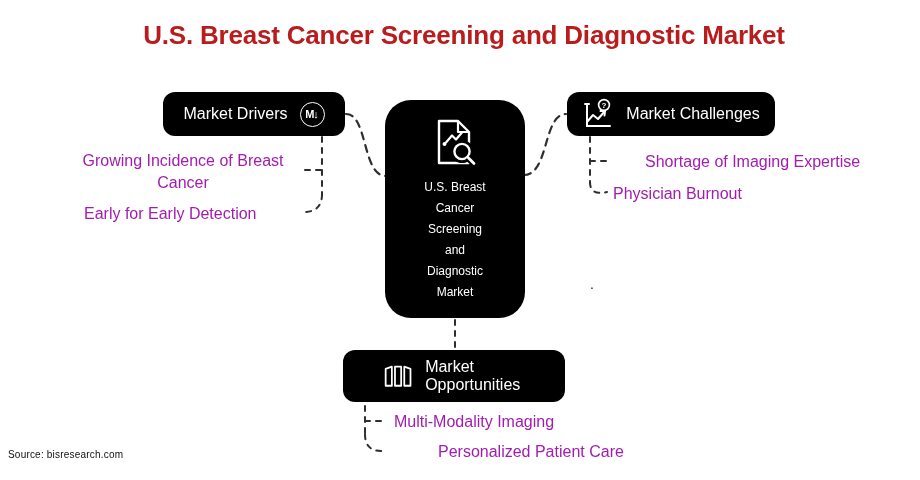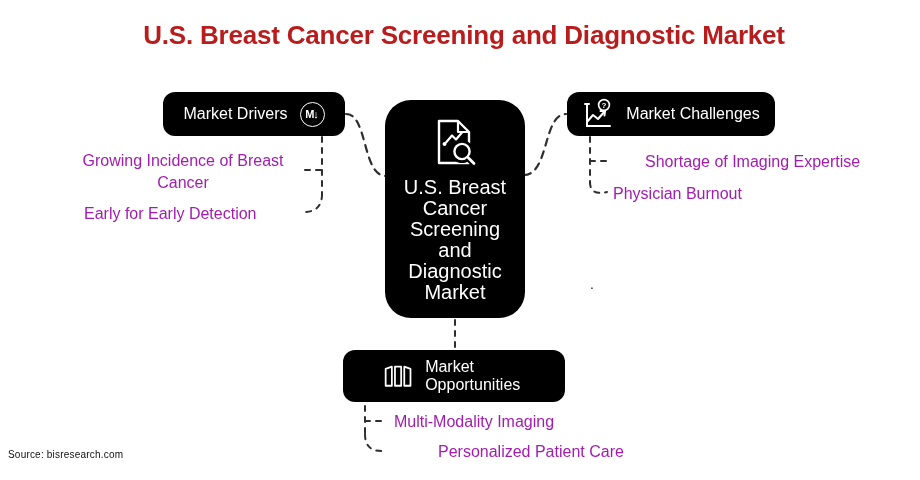--- a/index.html
+++ b/index.html
@@ -44,21 +44,21 @@
     letter-spacing: -1px; flex: 0 0 auto; padding-right: 1px;
   }
 
   .center-node {
     position: absolute; left: 385px; top: 100px; width: 140px; height: 218px;
     background: #000000; border-radius: 26px; color: #ffffff;
     display: flex; flex-direction: column; align-items: center;
     padding-top: 17px;
   }
   .center-node .node-label {
-    margin-top: 8px; text-align: center; font-size: 20px; line-height: 21px;
+    margin-top: 8px; text-align: center; font-size: 12px; line-height: 21px;
   }
 
   .item {
     position: absolute; color: #a21caf; font-size: 16px; line-height: 22px;
   }
   .item-center { text-align: center; }
 
   .source {
     position: absolute; left: 8px; top: 449px;
     font-size: 10px; color: #101010; letter-spacing: 0.2px;

